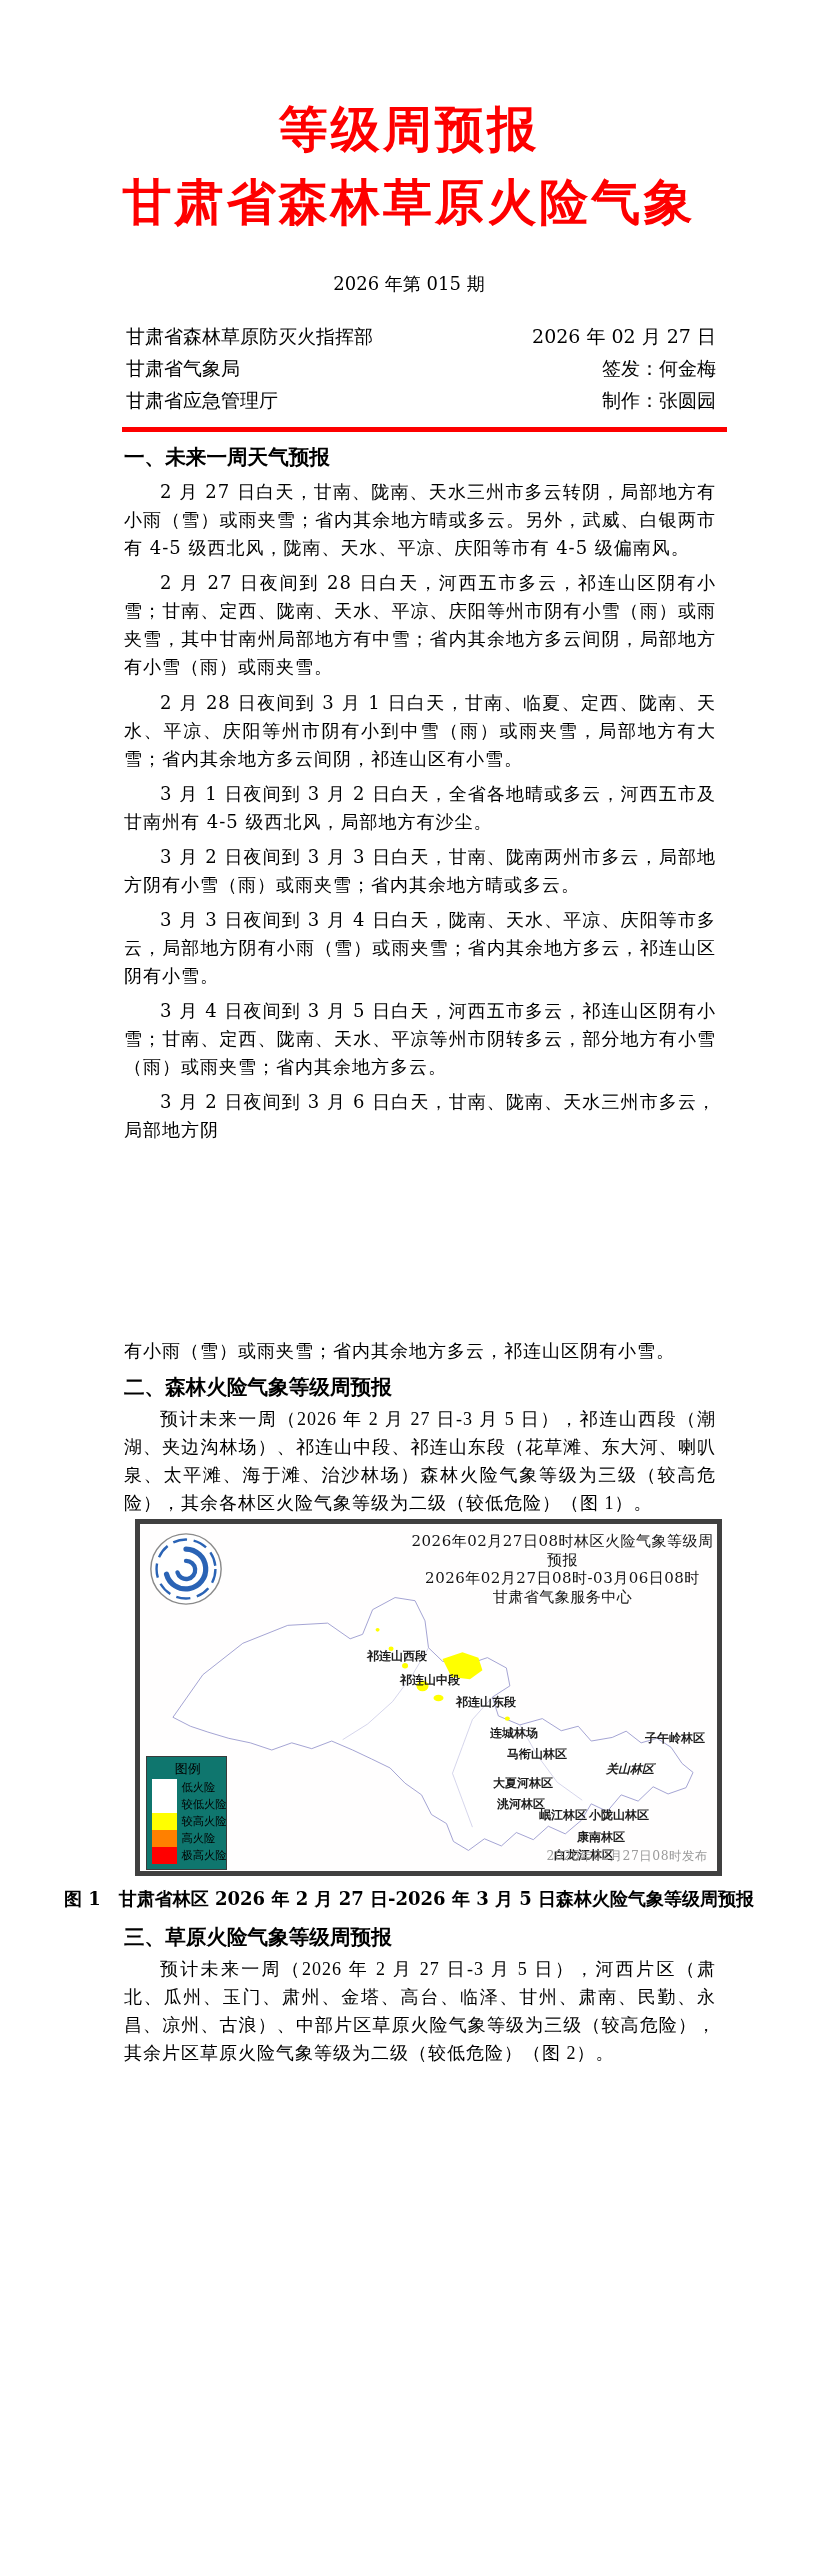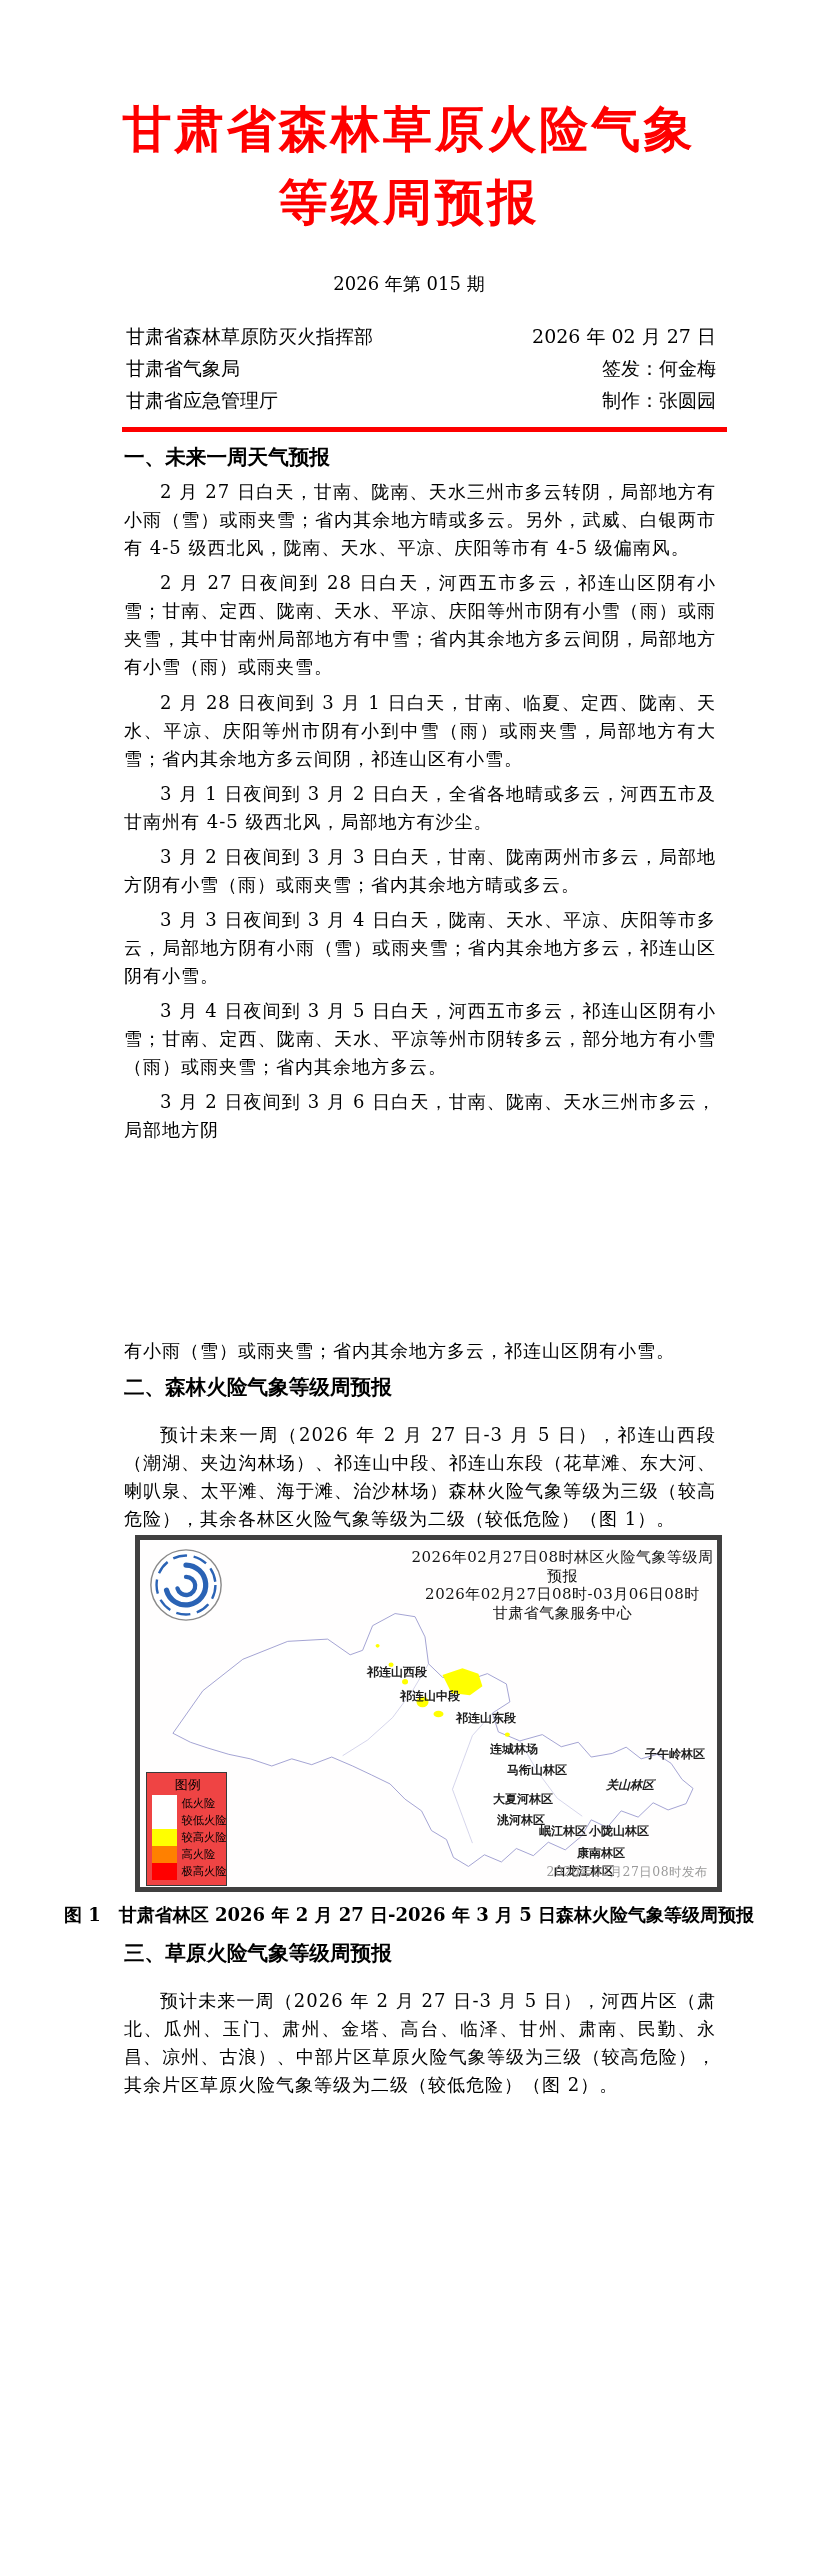--- a/index.html
+++ b/index.html
@@ -51,21 +51,21 @@
   .sec-heading.h3{margin-top:13.4px;}
   .para{
     width:592px;
     margin:7.2px 0 0 124px;
     font-size:18px;
     line-height:28px;
     text-align:justify;
     text-indent:36px;
     letter-spacing:1px;
   }
-  .para.tight{margin-top:20px;}
+  .para.tight{margin-top:4px;font-family:Liberation Serif, serif;}
   .para.noindent{text-indent:0;}
   .spacer1{height:185px;}
   .spacer2{height:368px;}
   .figure{
     position:relative;
     box-sizing:border-box;
     border:5px solid #404040;
     background:#fffefe;
     padding-left:47px;
   }
@@ -88,21 +88,21 @@
     font-weight:600;
     color:#1c1c1c;
     white-space:nowrap;
   }
   .legend{
     position:absolute;
     left:6.2px;top:232px;
     width:81px;
     box-sizing:border-box;
     border:1px solid #3a3a3a;
-    background:#ef4444;
+    background:#0f766e;
     padding:4.1px 3.1px 5.2px 5.2px;
   }
   .legend-title{
     text-align:center;
     font-size:13px;
     line-height:16.5px;
     margin-bottom:1px;
   }
   .legend-item{display:flex;align-items:stretch;height:17px;}
   .legend-swatch{width:25px;height:17px;flex:0 0 25px;}
@@ -135,22 +135,22 @@
     <pattern id="speckle-dense" width="10" height="10" patternUnits="userSpaceOnUse">
       <circle cx="3" cy="3" r="3" fill="#ffff00"></circle>
       <circle cx="8" cy="8" r="2.6" fill="#ffff00"></circle>
     </pattern>
   </defs>
 </svg>
 
 <div class="page">
 
   <h1 class="doc-title">
+    <div>等级周预报</div>
     <div>甘肃省森林草原火险气象</div>
-    <div>等级周预报</div>
   </h1>
 
   <div class="issue">2026 年第 015 期</div>
 
   <div class="header-block">
     <div class="header-row">
       <span>甘肃省森林草原防灭火指挥部</span>
       <span>2026 年 02 月 27 日</span>
     </div>
     <div class="header-row">

